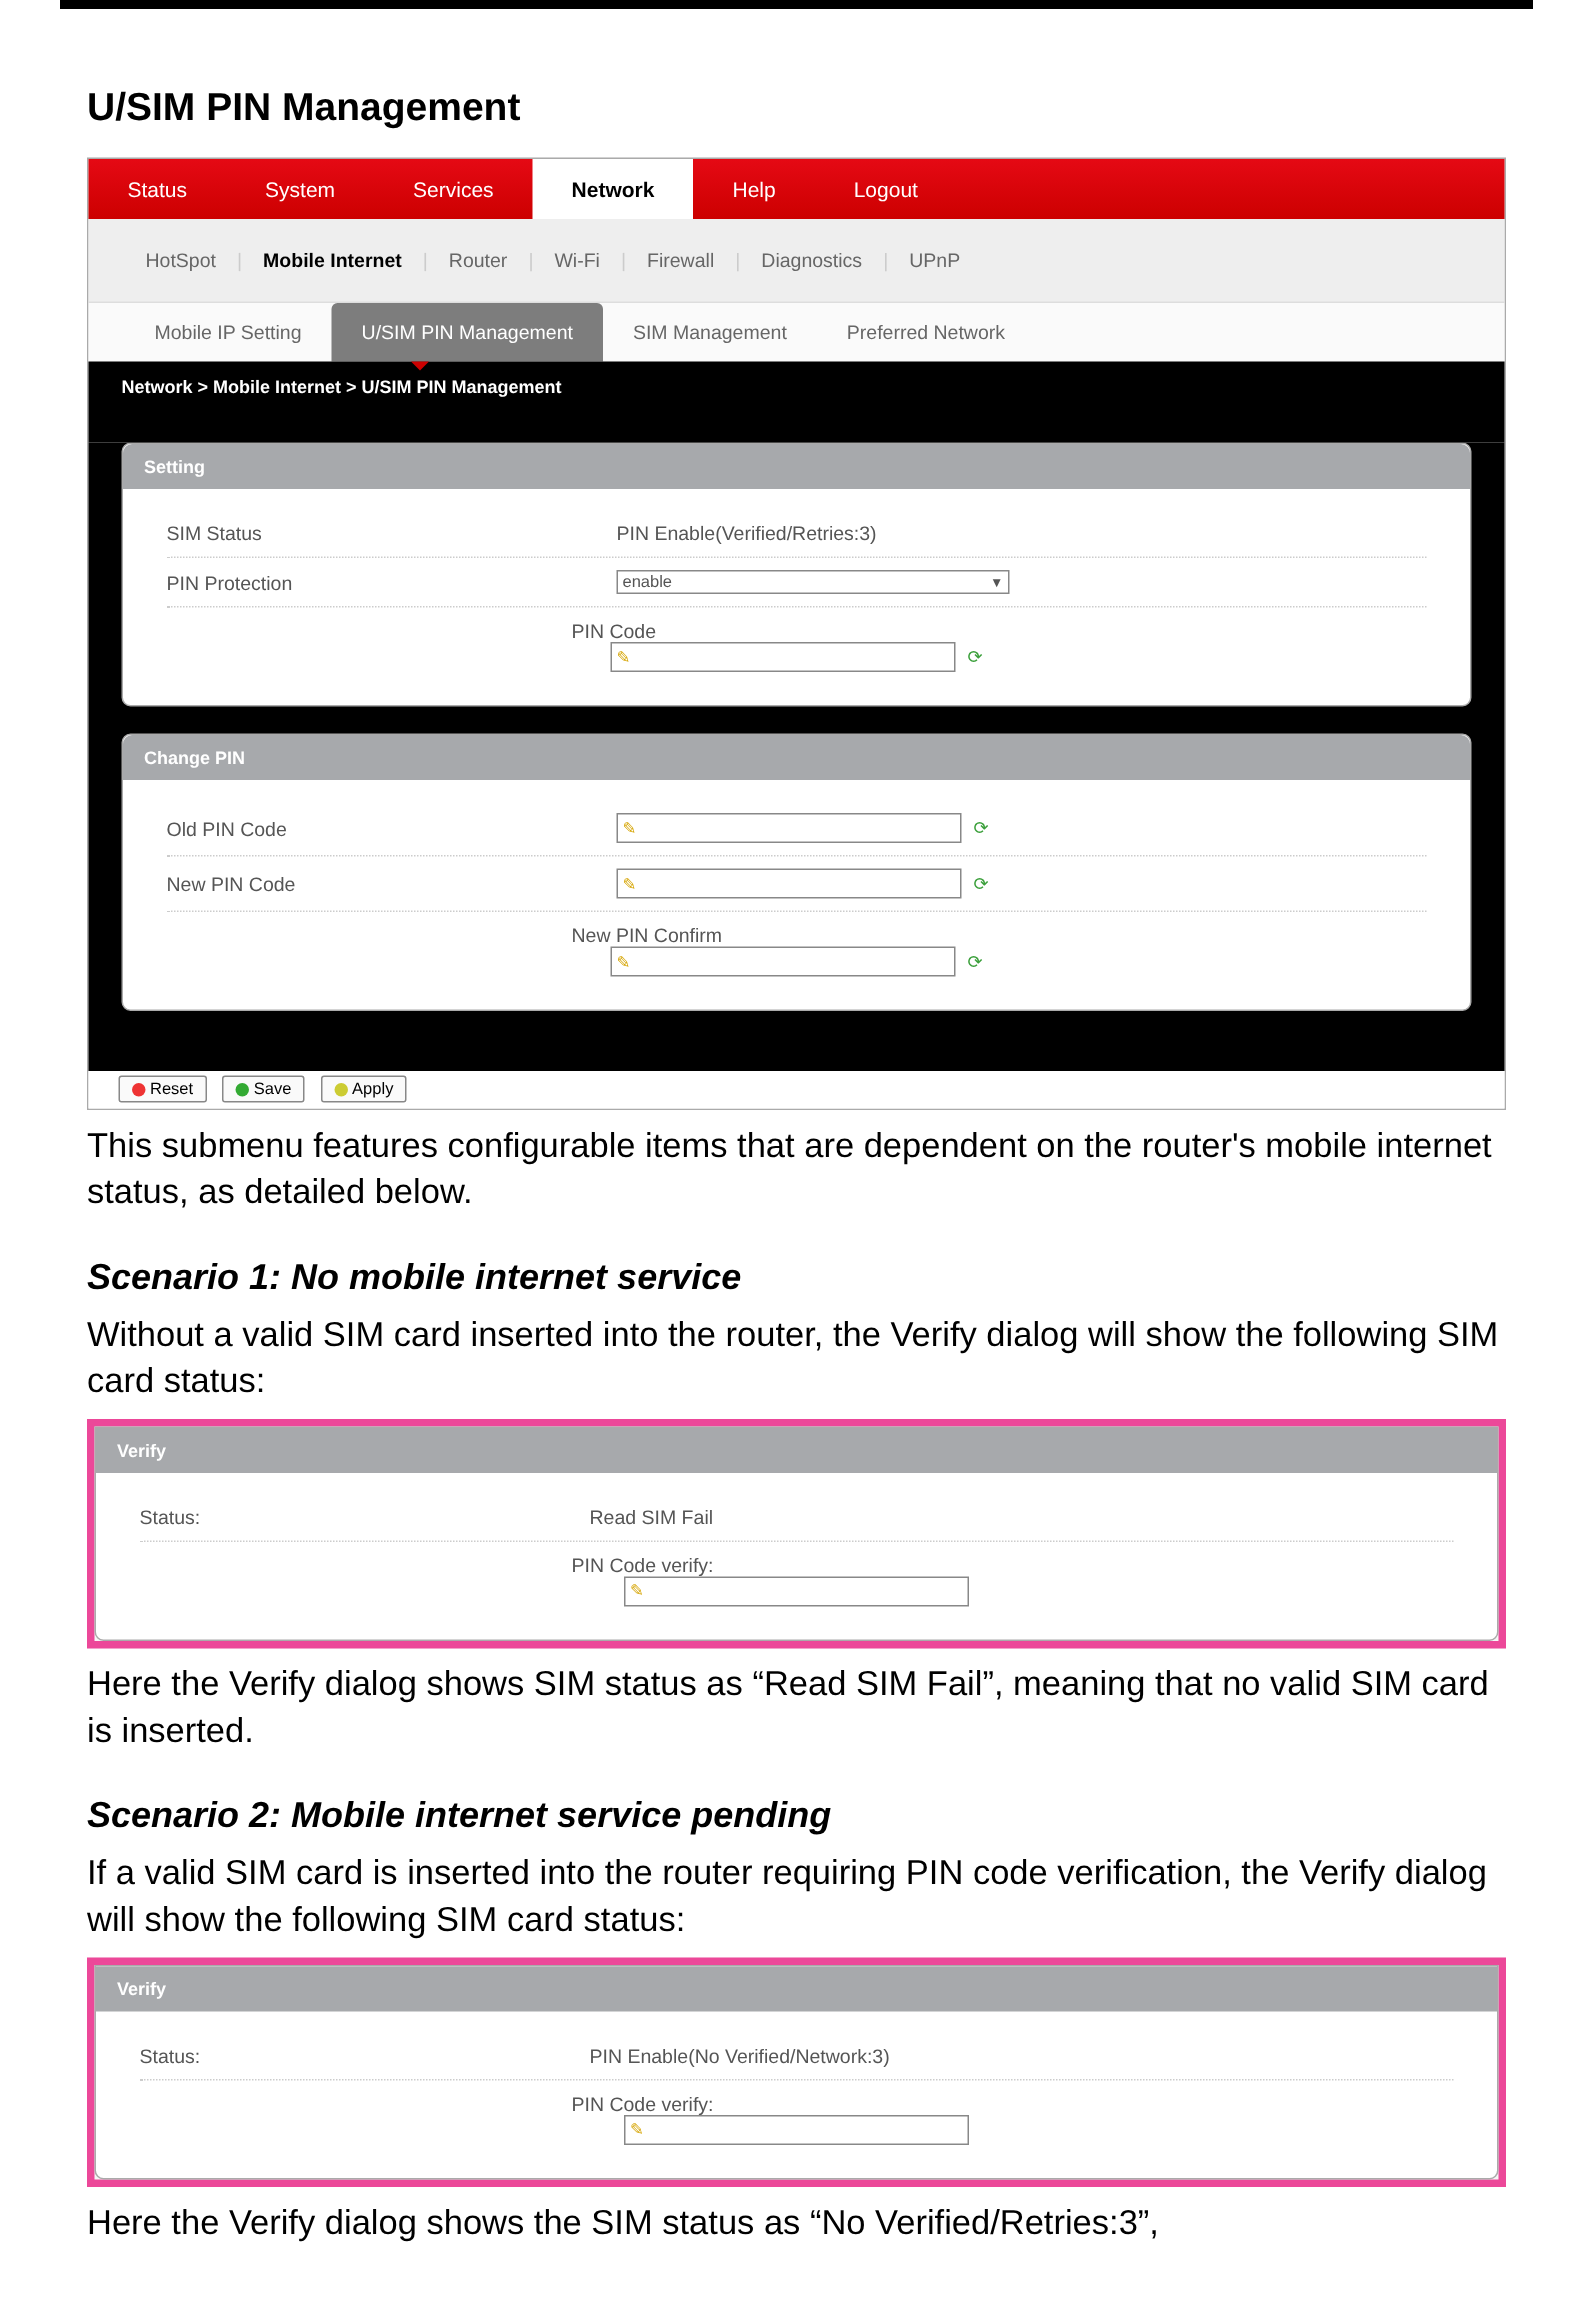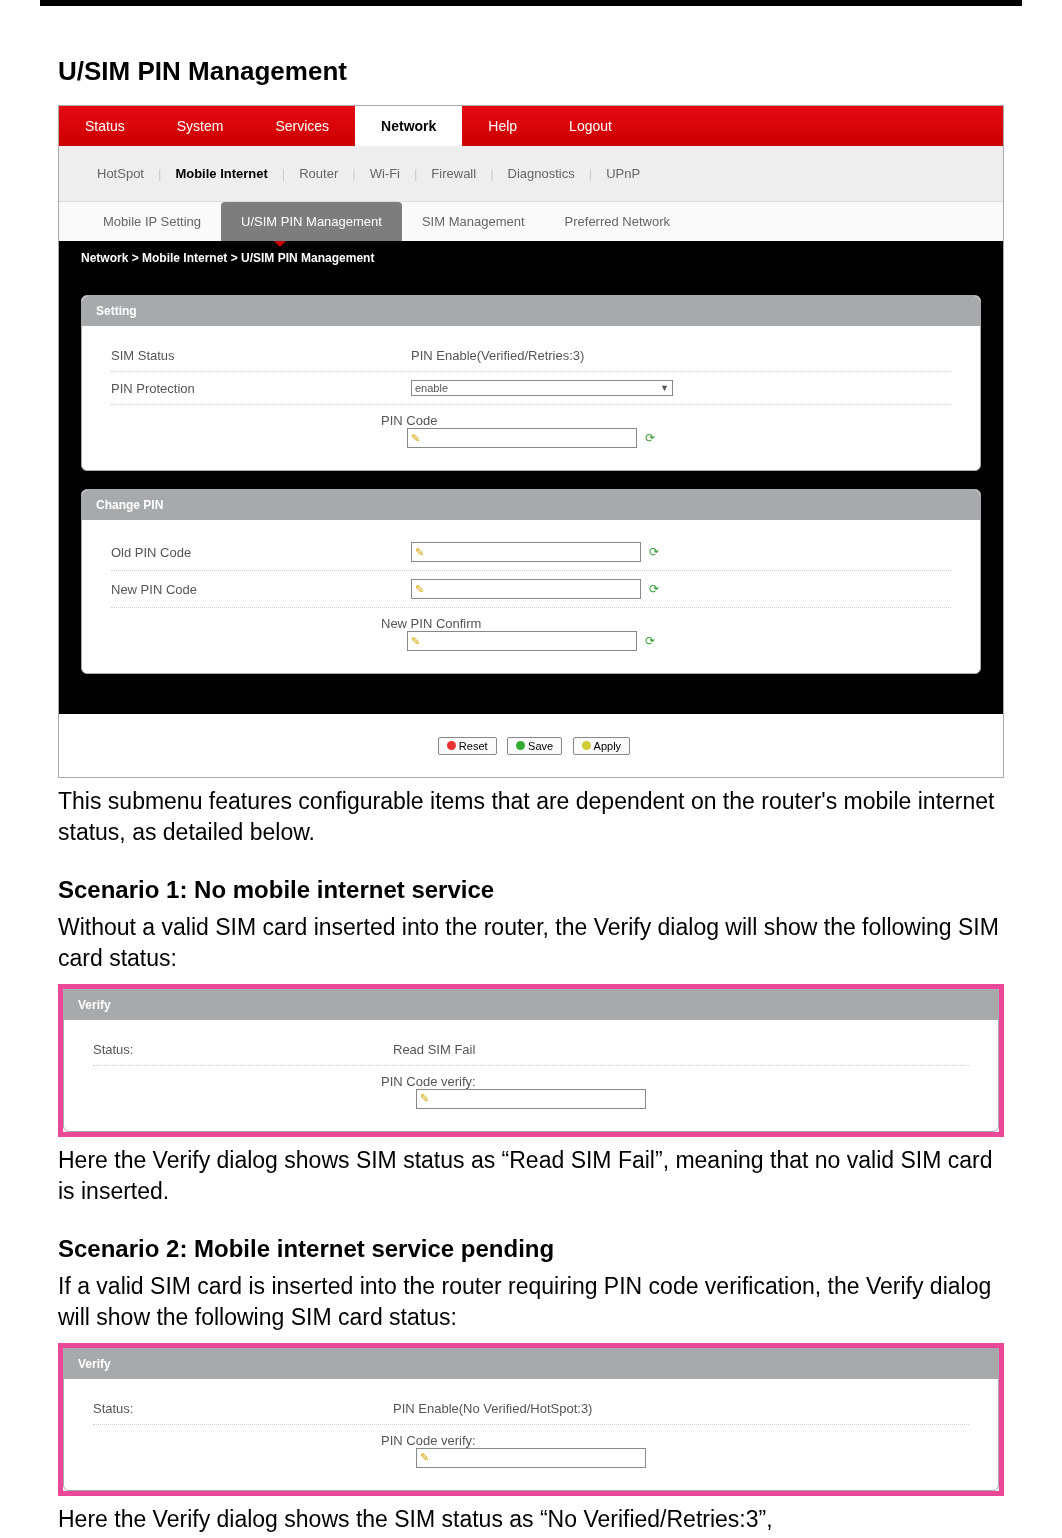--- a/index.html
+++ b/index.html
@@ -32,27 +32,27 @@
   .row { display:flex; align-items:center; font-size:13px; color:#555; padding:8px 0; border-bottom:1px dotted #ccc;}
   .row:last-child { border-bottom:none;flex-direction:column;}
   .row .label { width: 300px;}
   .row .value { flex:1; color:#555;}
   .select { width:262px; border:1px solid #888; font-size:11px; padding:1px 3px; background:#fff; display:flex; justify-content:space-between; align-items:center;}
   .select .caret { font-size:9px;}
   .textinput { width:230px; border:1px solid #888; background:#fff; height:20px; display:flex; align-items:center; padding:0 3px;}
   .pencil { color:#d6a400; font-size:11px; margin-right:4px;}
   .refresh-icon { color:#3ca03c; font-size:12px; margin-left:8px;}
   
-  .btnbar { background:#fff; padding:22px 14px; text-align:center; }
+  .btnbar { background:#fff; padding:3px 14px; text-align:left; }
   .btn { display:inline-flex; align-items:center; gap:3px; border:1px solid #888; background:#fafafa; font-size:11px; padding:2px 8px; margin-left:6px; border-radius:2px;}
   .btn .dot { width:9px;height:9px;border-radius:50%; }
   .dot-red{background:#e33;} .dot-green{background:#3a3;} .dot-yellow{background:#cc3;}
   
   .body-text { font-size:23px; line-height:1.35; margin: 8px 0 28px 0;}
-  .scenario-title { font-weight:bold; font-size:24px; margin-bottom:6px;}
+  .scenario-title { font-weight:bold; font-style:italic; font-size:24px; margin-bottom:6px;}
   
   .verify-wrap { border:5px solid #ec4899; background:#f6f6f6; margin-bottom:6px;}
   .verify-wrap .vpanel { background:#fff; border:1px solid #aaa; border-radius:0 0 6px 6px;}
   .verify-wrap .panel-head{ border-radius:0;}
   
   .page-footer { display:flex; justify-content:space-between; align-items:flex-end; margin: 60px 40px 20px 40px;}
   .page-num { font-size:19px;}
   .brandlogo { font-family: Georgia, "Times New Roman", serif; font-style:italic; font-weight:bold; font-size:44px; letter-spacing:-1px;}
   .brandlogo .tm { font-size:19px; font-style:normal; vertical-align:top; margin-left:3px;}
 </style>
@@ -215,21 +215,21 @@
 
   <div class="scenario-title">Scenario 2: Mobile internet service pending</div>
   <div class="body-text" style="margin-bottom:10px;">If a valid SIM card is inserted into the router requiring PIN code verification, the Verify dialog will show the following SIM card status:</div>
 
   <div class="verify-wrap">
     <div class="vpanel">
       <div class="panel-head">Verify</div>
       <div class="panel-body">
         <div class="row">
           <div class="label">Status:</div>
-          <div class="value">PIN Enable(No Verified/HotSpot:3)</div>
+          <div class="value">PIN Enable(No Verified/Network:3)</div>
         </div>
         <div class="row">
           <div class="label">PIN Code verify:</div>
           <div class="value">
               <div class="textinput">
                 <span class="pencil">✎</span>
               </div>
             </div>
         </div>
       </div>

